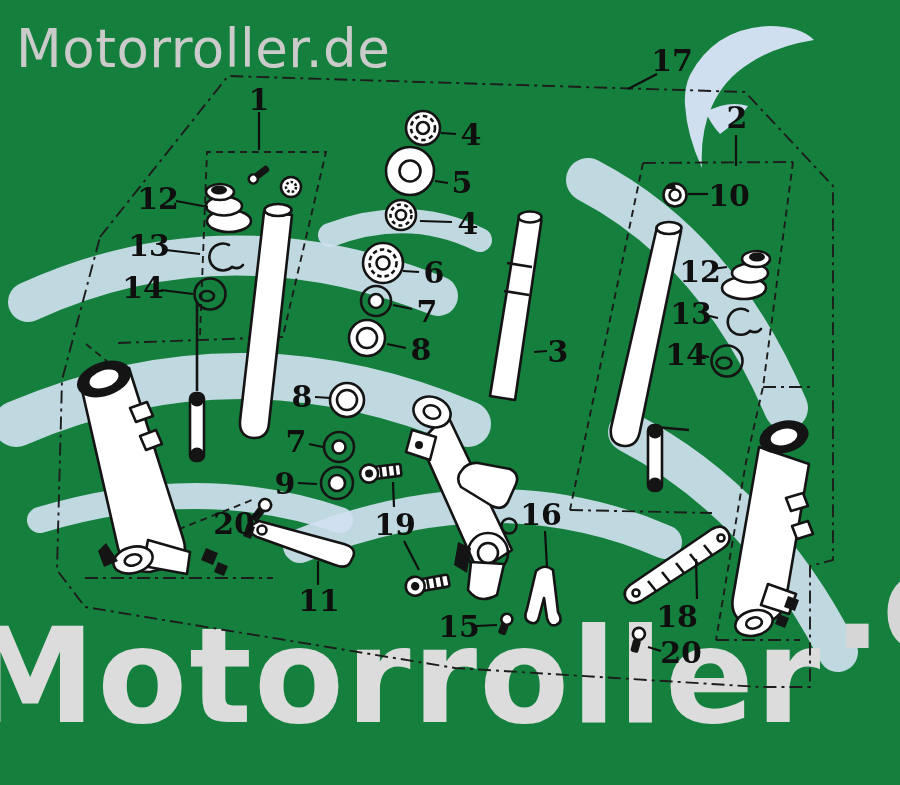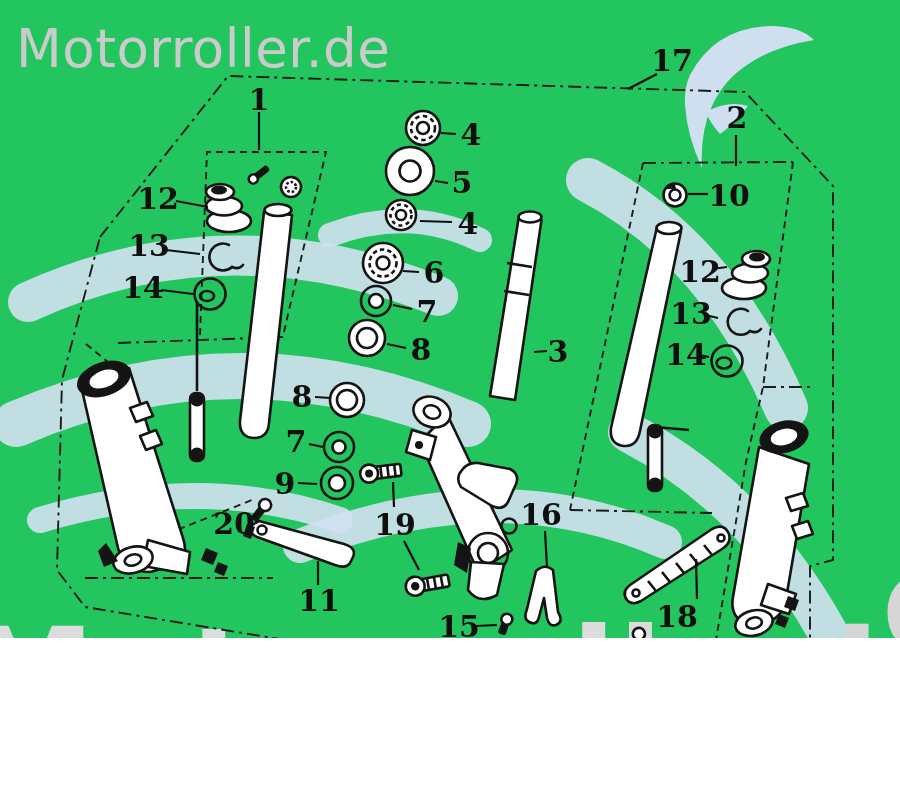--- a/index.html
+++ b/index.html
@@ -1,16 +1,16 @@
 <!DOCTYPE html>
 <html><head>
 <meta charset="utf-8">
 <style>
   html,body { margin:0; padding:0; background:#ffffff; }
-  .stage { position:relative; width:900px; height:638px; background:#22c55e; overflow:hidden;
+  .stage { position:relative; width:900px; height:785px; background:#15803d; overflow:hidden;
            font-family:"DejaVu Sans", sans-serif; }
   svg { display:block; }
 
   
   .ln { fill:none; stroke:#141414; stroke-width:2.6; stroke-linejoin:round; }
   .fw { fill:#ffffff; stroke:#141414; stroke-width:2.6; stroke-linejoin:round; }
   .dk { fill:#141414; stroke:none; }
 
   
   .bdot  { fill:none; stroke:#1c1c1c; stroke-width:1.9; stroke-dasharray:13 5 3 5; }

